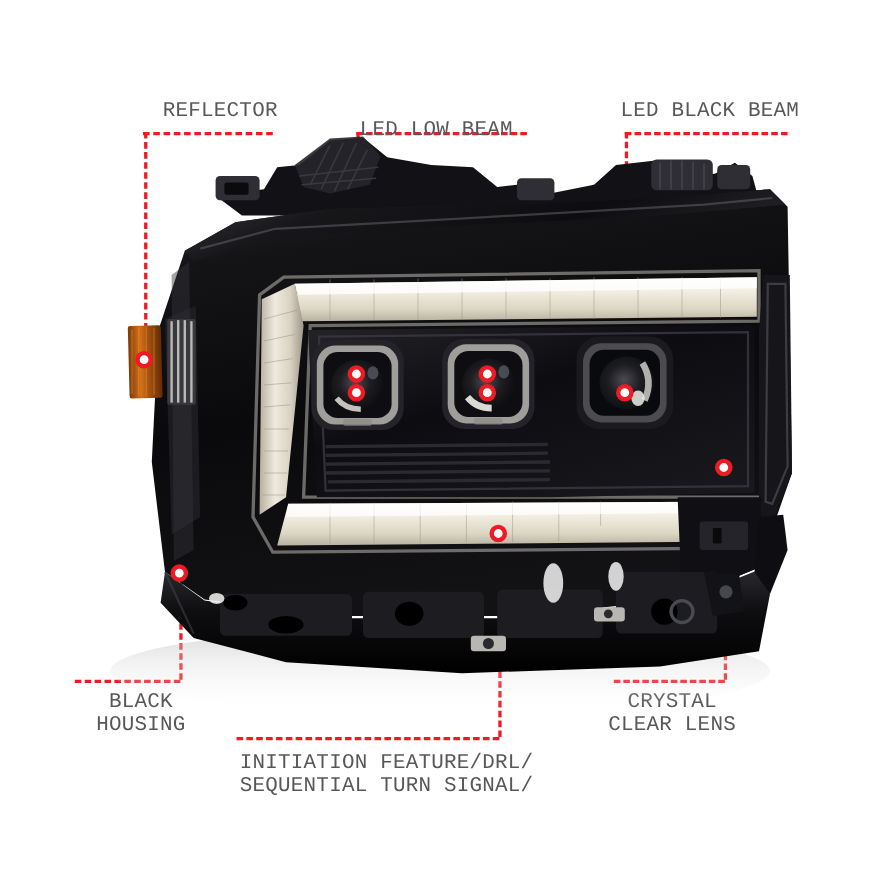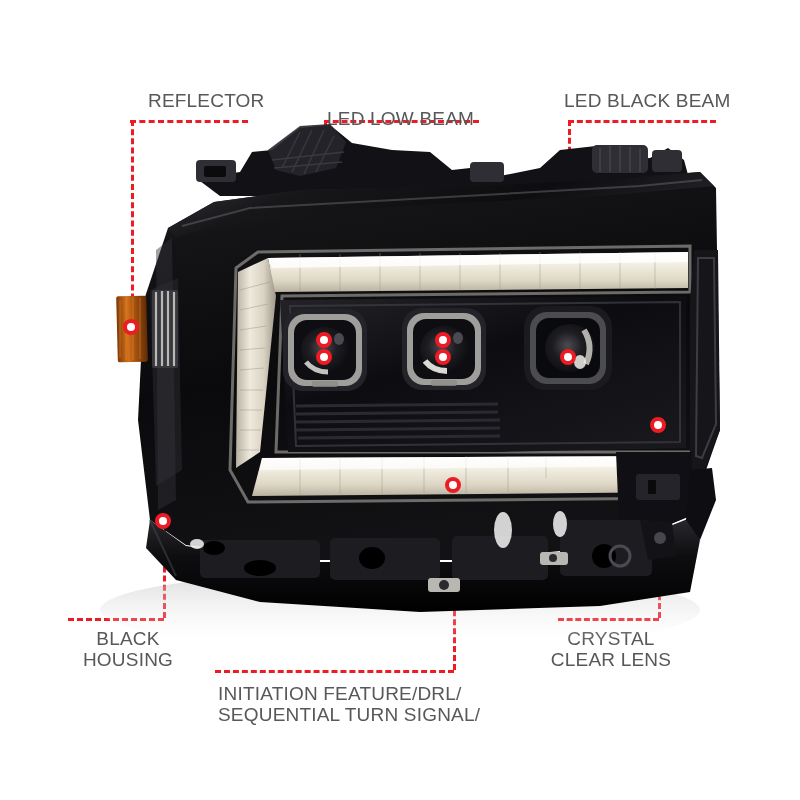--- a/index.html
+++ b/index.html
@@ -6,21 +6,21 @@
   html, body {
     margin: 0;
     padding: 0;
     background: #ffffff;
   }
   #stage {
     position: relative;
     width: 800px;
     height: 800px;
     background: #ffffff;
-    font-family: Liberation Sans, sans-serif;
+    font-family: Liberation Mono, monospace;
     overflow: hidden;
   }
 
   
   .callout-label {
     position: absolute;
     color: #58585a;
     font-size: 19px;
     font-weight: 400;
     letter-spacing: 0.2px;

